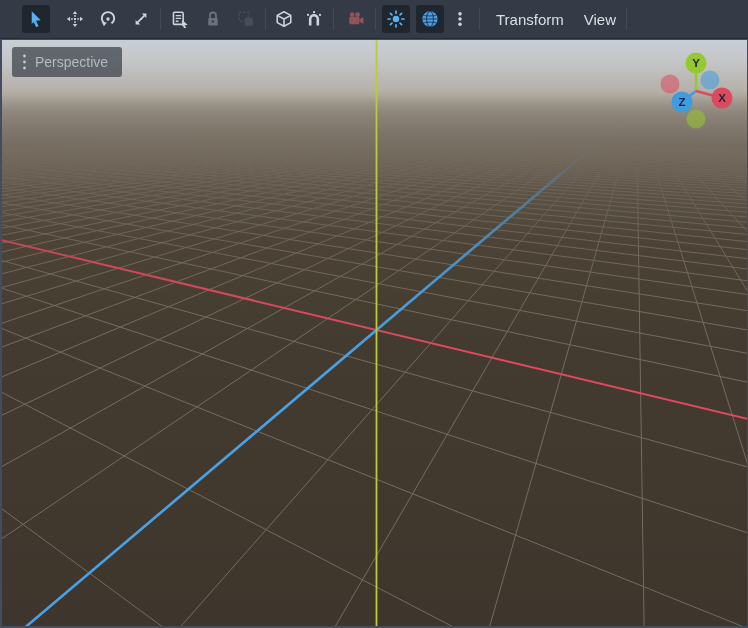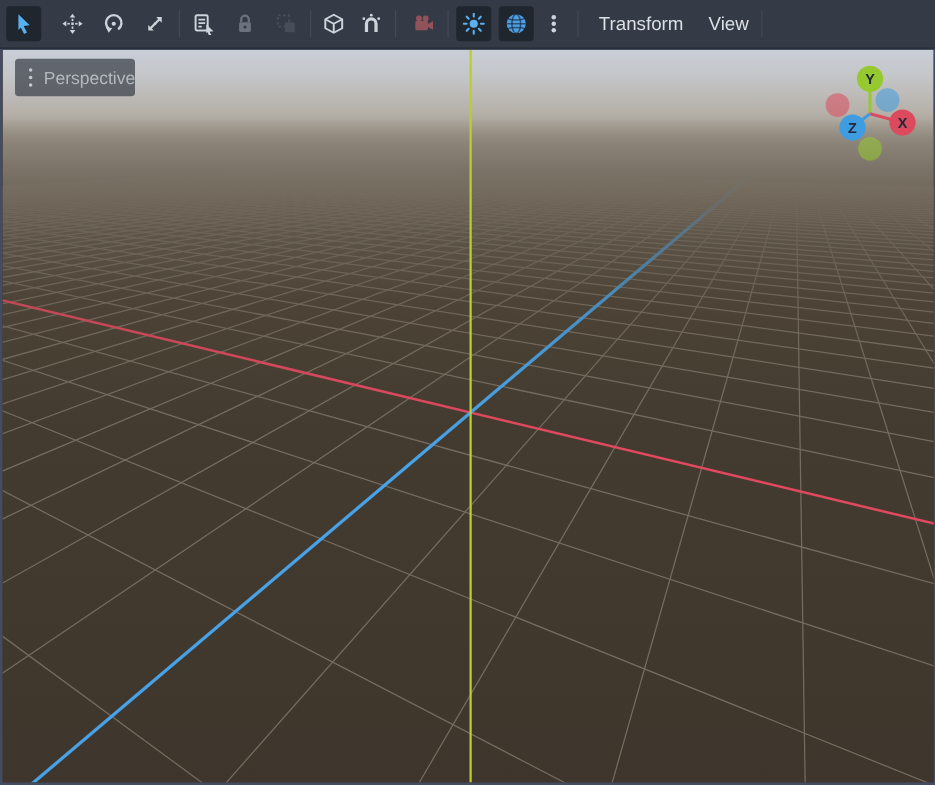--- a/index.html
+++ b/index.html
@@ -3,21 +3,21 @@
 <meta charset="utf-8">
 <style>
   html,body{margin:0;padding:0;background:#21262e;}
   body{width:748px;height:628px;overflow:hidden;font-family:"Liberation Sans",sans-serif;}
   .app{position:relative;width:748px;height:628px;background:#434c61;}
 
   
   .toolbar{
     position:absolute;left:0;top:0;width:748px;height:39px;
     background:#353b46;border-bottom:1px solid #272c34;
-    display:flex;align-items:center;box-sizing:border-box;padding-left:5px;
+    display:flex;align-items:center;box-sizing:border-box;padding-left:22px;
   }
   .tbtn{
     width:28px;height:28px;flex:0 0 auto;border:none;background:transparent;
     border-radius:3px;display:flex;align-items:center;justify-content:center;
     padding:0;cursor:default;
   }
   .tbtn.active{background:#20262d;}
   .tbtn svg{display:block;}
   .sep{width:1px;height:22px;background:#424a56;flex:0 0 auto;}
   .menu-btn{
@@ -30,21 +30,21 @@
 
   
   .viewport{
     position:absolute;left:2px;top:40px;width:745px;height:586px;
     background:#3e362c;overflow:hidden;
   }
   .viewport > svg.scene{position:absolute;left:0;top:0;}
   .persp-btn{
     position:absolute;left:10px;top:7px;height:30px;
     background:rgba(58,64,72,0.72);border:none;border-radius:3px;
-    display:flex;align-items:center;gap:8px;padding:0 0 0 10px;
+    display:flex;align-items:center;gap:8px;padding:0 14px 0 10px;
     color:#b4b9bf;font-family:"Liberation Sans",sans-serif;font-size:14px;cursor:default;
   }
   .gizmo{position:absolute;right:9px;top:8px;}
 </style>
 </head>
 <body>
 
 <div class="app">
 
   <div class="toolbar">

